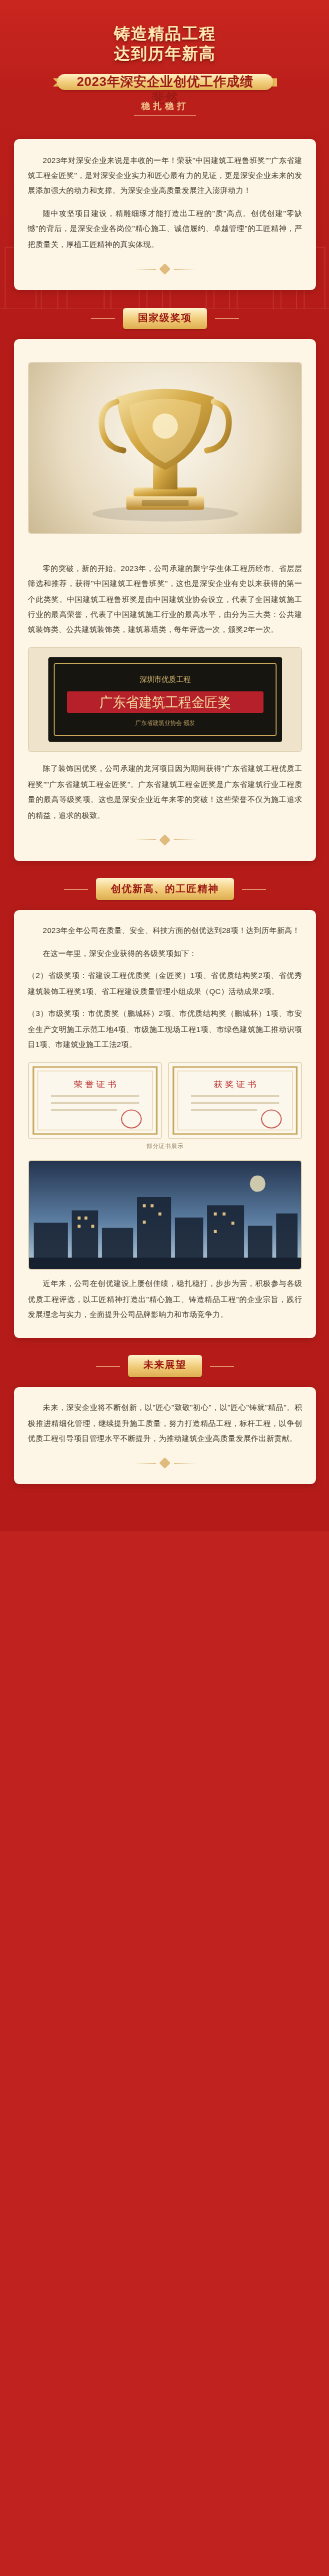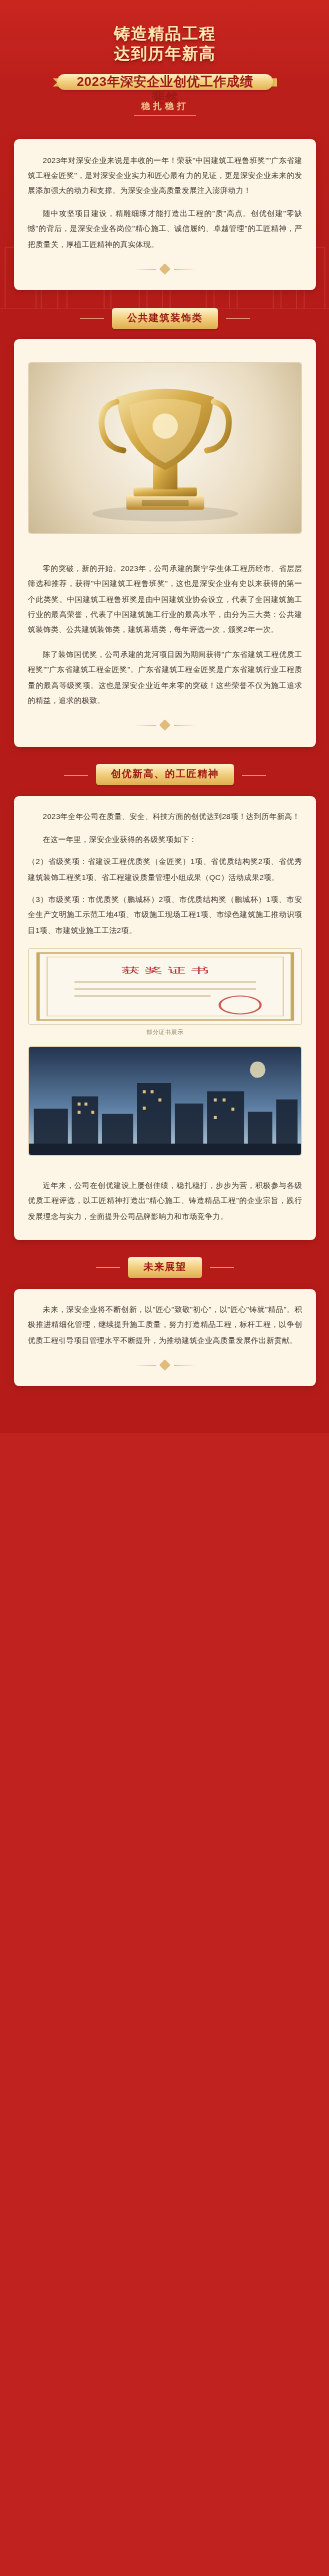--- a/index.html
+++ b/index.html
@@ -227,21 +227,21 @@
     <p>随中攻坚项目建设，精雕细琢才能打造出工程的"质"高点。创优创建"零缺憾"的背后，是深安企业各岗位"精心施工、诚信履约、卓越管理"的工匠精神，严把质量关，厚植工匠精神的真实体现。</p>
     <div class="flourish">
       <span class="bar l"></span>
       <span class="diamond"></span>
       <span class="bar r"></span>
     </div>
   </div>
 
   <div class="section-title">
     <span class="wing"></span>
-    <span class="pill">公共建筑装饰类</span>
+    <span class="pill">国家级奖项</span>
     <span class="wing"></span>
   </div>
 
   <div class="card">
     <div class="photo">
       <div class="trophy-box">
         <svg viewBox="0 0 560 330" preserveAspectRatio="xMidYMid meet" aria-hidden="true">
           <defs>
             <linearGradient id="gold" x1="0" y1="0" x2="1" y2="1">
               <stop offset="0%" stop-color="#f6e3a6"></stop>
@@ -261,20 +261,35 @@
           <path d="M206 76 q74 -24 148 0 q-8 88 -74 120 q-66 -32 -74 -120 z" fill="#f2d894" opacity=".55"></path>
           <path d="M180 70 q-36 10 -30 54 q6 40 44 46" fill="none" stroke="url(#gold)" stroke-width="12" stroke-linecap="round"></path>
           <path d="M380 70 q36 10 30 54 q-6 40 -44 46" fill="none" stroke="url(#gold)" stroke-width="12" stroke-linecap="round"></path>
           <circle cx="280" cy="120" r="26" fill="#fff6d8" opacity=".75"></circle>
           <rect x="232" y="272" width="96" height="12" rx="2" fill="#8c6a22" opacity=".5"></rect>
         </svg>
       </div>
     </div>
     <p style="margin-top:27px">零的突破，新的开始。2023年，公司承建的聚宁学生体工程历经市、省层层筛选和推荐，获得"中国建筑工程鲁班奖"，这也是深安企业有史以来获得的第一个此类奖。中国建筑工程鲁班奖是由中国建筑业协会设立，代表了全国建筑施工行业的最高荣誉，代表了中国建筑施工行业的最高水平，由分为三大类：公共建筑装饰类、公共建筑装饰类，建筑幕墙类，每年评选一次，颁奖2年一次。</p>
 
+    <div class="photo">
+      <div class="plaque-box">
+        <svg viewBox="0 0 560 200" preserveAspectRatio="none" aria-hidden="true">
+          <rect x="0" y="0" width="560" height="200" fill="#efe4cb"></rect>
+          <rect x="40" y="18" width="480" height="164" rx="4" fill="#1e1c18" stroke="#caa council"></rect>
+          <rect x="40" y="18" width="480" height="164" rx="4" fill="#17150f"></rect>
+          <rect x="52" y="30" width="456" height="140" rx="3" fill="none" stroke="#c9a color"></rect>
+          <rect x="52" y="30" width="456" height="140" rx="3" fill="none" stroke="#c8a65a" stroke-width="2"></rect>
+          <text x="280" y="66" font-size="15" fill="#d9bc78" text-anchor="middle" font-family="Liberation Sans, sans-serif">深圳市优质工程</text>
+          <rect x="78" y="84" width="404" height="42" rx="3" fill="#b5202a"></rect>
+          <text x="280" y="114" font-size="27" fill="#f3dca0" text-anchor="middle" font-family="Liberation Sans, sans-serif">广东省建筑工程金匠奖</text>
+          <text x="280" y="150" font-size="12" fill="#b59a63" text-anchor="middle" font-family="Liberation Sans, sans-serif">广东省建筑业协会 颁发</text>
+        </svg>
+      </div>
+    </div>
 
     <p style="margin-top:9.3px">陈了装饰国优奖，公司承建的龙河项目因为期间获得"广东省建筑工程优质工程奖""广东省建筑工程金匠奖"。广东省建筑工程金匠奖是广东省建筑行业工程质量的最高等级奖项。这也是深安企业近年来零的突破！这些荣誉不仅为施工追求的精益，追求的极致。</p>
 
     <div class="flourish">
       <span class="bar l"></span>
       <span class="diamond"></span>
       <span class="bar r"></span>
     </div>
   </div>
 
@@ -284,20 +299,32 @@
     <span class="wing"></span>
   </div>
 
   <div class="card">
     <p>2023年全年公司在质量、安全、科技方面的创优达到28项！达到历年新高！</p>
     <p>在这一年里，深安企业获得的各级奖项如下：</p>
     <p class="list-p">（2）省级奖项：省建设工程优质奖（金匠奖）1项、省优质结构奖2项、省优秀建筑装饰工程奖1项、省工程建设质量管理小组成果（QC）活动成果2项。</p>
     <p class="list-p">（3）市级奖项：市优质奖（鹏城杯）2项、市优质结构奖（鹏城杯）1项、市安全生产文明施工示范工地4项、市级施工现场工程1项、市绿色建筑施工推动识项目1项、市建筑业施工工法2项。</p>
 
     <div class="cert-row">
+      <div class="cert">
+        <svg viewBox="0 0 240 150" preserveAspectRatio="none" aria-hidden="true">
+          <rect x="0" y="0" width="240" height="150" fill="#fbf7ec"></rect>
+          <rect x="8" y="8" width="224" height="134" fill="none" stroke="#c9a95f" stroke-width="3"></rect>
+          <rect x="16" y="16" width="208" height="118" fill="none" stroke="#e0cb93" stroke-width="1"></rect>
+          <text x="120" y="48" font-size="16" fill="#b8292c" text-anchor="middle" font-family="Liberation Sans, sans-serif">荣 誉 证 书</text>
+          <rect x="40" y="64" width="160" height="4" fill="#ddd2b6"></rect>
+          <rect x="40" y="78" width="160" height="4" fill="#ddd2b6"></rect>
+          <rect x="40" y="92" width="120" height="4" fill="#ddd2b6"></rect>
+          <circle cx="186" cy="112" r="18" fill="none" stroke="#c0352f" stroke-width="2" opacity=".8"></circle>
+        </svg>
+      </div>
       <div class="cert">
         <svg viewBox="0 0 240 150" preserveAspectRatio="none" aria-hidden="true">
           <rect x="0" y="0" width="240" height="150" fill="#fbf7ec"></rect>
           <rect x="8" y="8" width="224" height="134" fill="none" stroke="#c9a95f" stroke-width="3"></rect>
           <rect x="16" y="16" width="208" height="118" fill="none" stroke="#e0cb93" stroke-width="1"></rect>
           <text x="120" y="48" font-size="16" fill="#b8292c" text-anchor="middle" font-family="Liberation Sans, sans-serif">获 奖 证 书</text>
           <rect x="40" y="64" width="160" height="4" fill="#ddd2b6"></rect>
           <rect x="40" y="78" width="160" height="4" fill="#ddd2b6"></rect>
           <rect x="40" y="92" width="120" height="4" fill="#ddd2b6"></rect>
           <circle cx="186" cy="112" r="18" fill="none" stroke="#c0352f" stroke-width="2" opacity=".8"></circle>
@@ -340,21 +367,21 @@
             <rect x="380" y="100" width="6" height="6"></rect>
               <rect x="398" y="100" width="6" height="6"></rect>
             <rect x="416" y="118" width="6" height="6"></rect>
               <rect x="380" y="134" width="6" height="6"></rect>
           </g>
           <rect x="0" y="188" width="560" height="22" fill="#16202e"></rect>
         </svg>
       </div>
     </div>
 
-    <p style="margin-top:22px">近年来，公司在创优建设上屡创佳绩，稳扎稳打，步步为营，积极参与各级优质工程评选，以工匠精神打造出"精心施工、铸造精品工程"的企业宗旨，践行发展理念与实力，全面提升公司品牌影响力和市场竞争力。</p>
+    <p style="margin-top:6px">近年来，公司在创优建设上屡创佳绩，稳扎稳打，步步为营，积极参与各级优质工程评选，以工匠精神打造出"精心施工、铸造精品工程"的企业宗旨，践行发展理念与实力，全面提升公司品牌影响力和市场竞争力。</p>
   </div>
 
   <div class="section-title">
     <span class="wing"></span>
     <span class="pill">未来展望</span>
     <span class="wing"></span>
   </div>
 
   <div class="card">
     <p>未来，深安企业将不断创新，以"匠心"致敬"初心"，以"匠心"铸就"精品"。积极推进精细化管理，继续提升施工质量，努力打造精品工程，标杆工程，以争创优质工程引导项目管理水平不断提升，为推动建筑企业高质量发展作出新贡献。</p>

